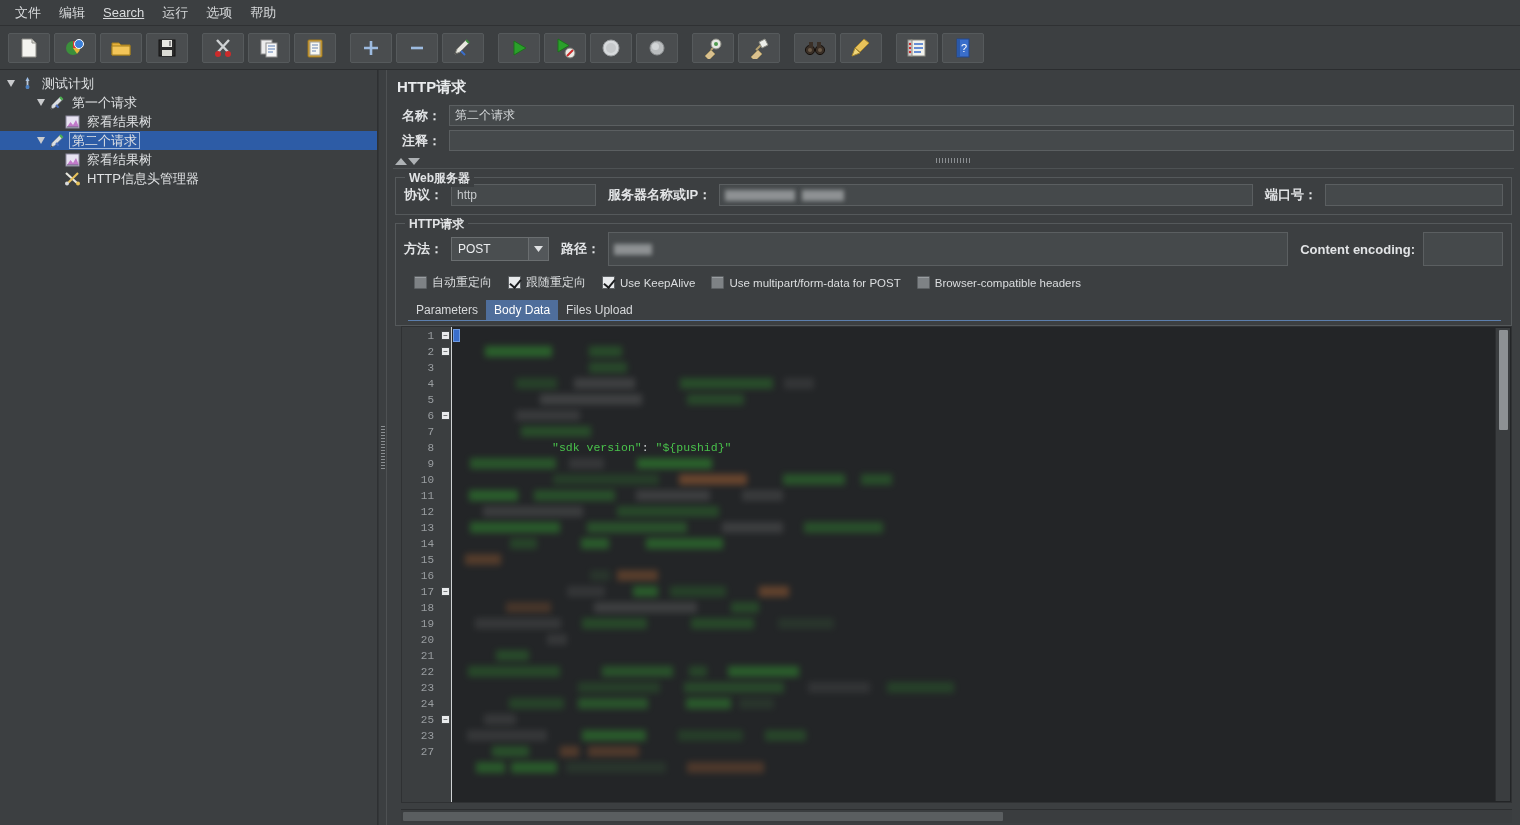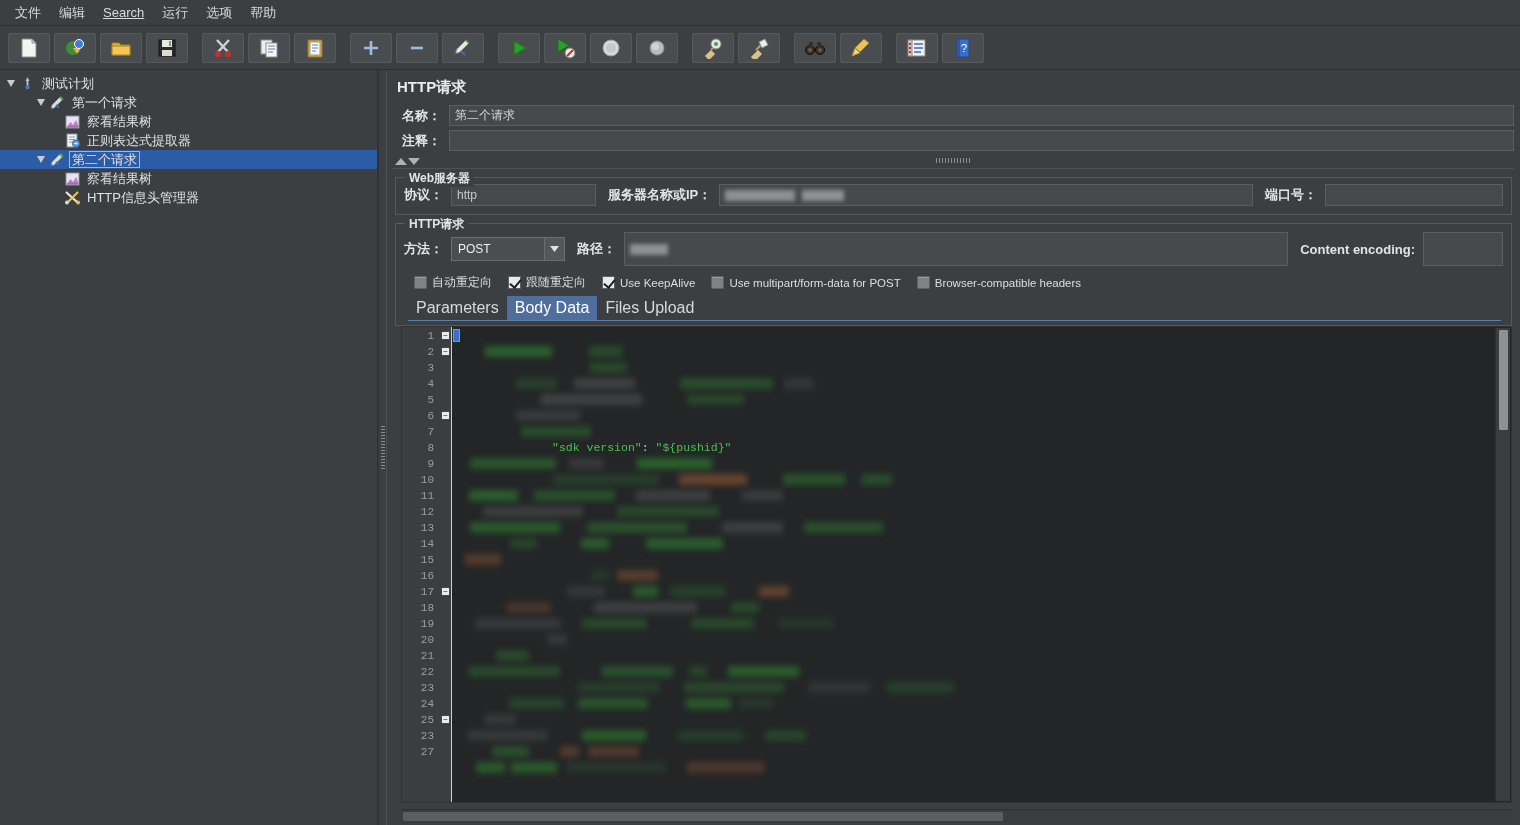--- a/index.html
+++ b/index.html
@@ -263,21 +263,21 @@
     display: flex; align-items: center;
   }
   .redact {
     background: #8e9193;
     height: 11px;
     display: inline-block;
     filter: blur(2.2px);
   }
   .combo {
     height: 24px;
-    width: 114px;
+    width: 98px;
     background: #4a4e50;
     border: 1px solid #6a6e70;
     display: flex; align-items: center;
     justify-content: space-between;
     color: #eceef0; font-size: 12px;
     padding-left: 6px;
   }
   .combo .arrowbtn {
     width: 20px; height: 22px;
     background: #53575a;
@@ -318,21 +318,21 @@
   .cb-label.cn { font-size: 12px; }
 
   
   .innertabs {
     display: flex; align-items: flex-end;
     height: 20px;
     border-bottom: 1px solid #5c7fae;
     margin: 4px 2px 0 8px;
   }
   .itab {
-    font-size: 16px; color: #d7d9db;
+    font-size: 12px; color: #d7d9db;
     padding: 3px 8px;
     cursor: default; white-space: nowrap; margin-top: 6px;
   }
   .itab.active { background: #4f6e9b; color: #fff; }
 
   
   .editor-wrap {
     flex: 1;
     margin: 0 2px 6px 8px;
     border: 1px solid #2f3133;
@@ -631,32 +631,20 @@
         <div class="tree-row" style="padding-left: 49px;">
           <span class="twisty"></span>
           <span class="tree-ico">
             <svg width="15" height="14" viewBox="0 0 15 14">
               <rect x="1" y="1" width="13" height="12" fill="#e8e3f2" stroke="#8d8ba0"></rect>
               <path d="M2 12l3.5-5 2.5 3 3-5 3 7z" fill="#c179c9"></path>
               <path d="M2 12h11" stroke="#6b6b80"></path>
             </svg>
           </span>
           <span class="tree-label">察看结果树</span>
-        </div>
-        <div class="tree-row" style="padding-left: 49px;">
-          <span class="twisty"></span>
-          <span class="tree-ico">
-            <svg width="15" height="15" viewBox="0 0 15 15">
-              <rect x="2" y="1" width="10" height="13" fill="#f2f4f6" stroke="#8d9194"></rect>
-              <path d="M4 4h6M4 6.5h6M4 9h4" stroke="#8a98a8"></path>
-              <circle cx="11" cy="10.5" r="3.6" fill="#5a9bd8" stroke="#3a6ea8"></circle>
-              <path d="M9.4 10.5h3.2" stroke="#fff" stroke-width="1.4"></path>
-            </svg>
-          </span>
-          <span class="tree-label">正则表达式提取器</span>
         </div>
         <div class="tree-row selected" style="padding-left: 34px;">
           <span class="twisty">
             <svg width="8" height="7" viewBox="0 0 8 7">
               <path d="M0 0h8L4 7z" fill="#c9cbcd"></path>
             </svg>
           </span>
           <span class="tree-ico">
             <svg width="16" height="15" viewBox="0 0 16 15">
               <path d="M1 14l3.5-1.3 8-8L10 2 2 10z" fill="#dcdfe2" stroke="#8d9194" stroke-width=".7"></path>

